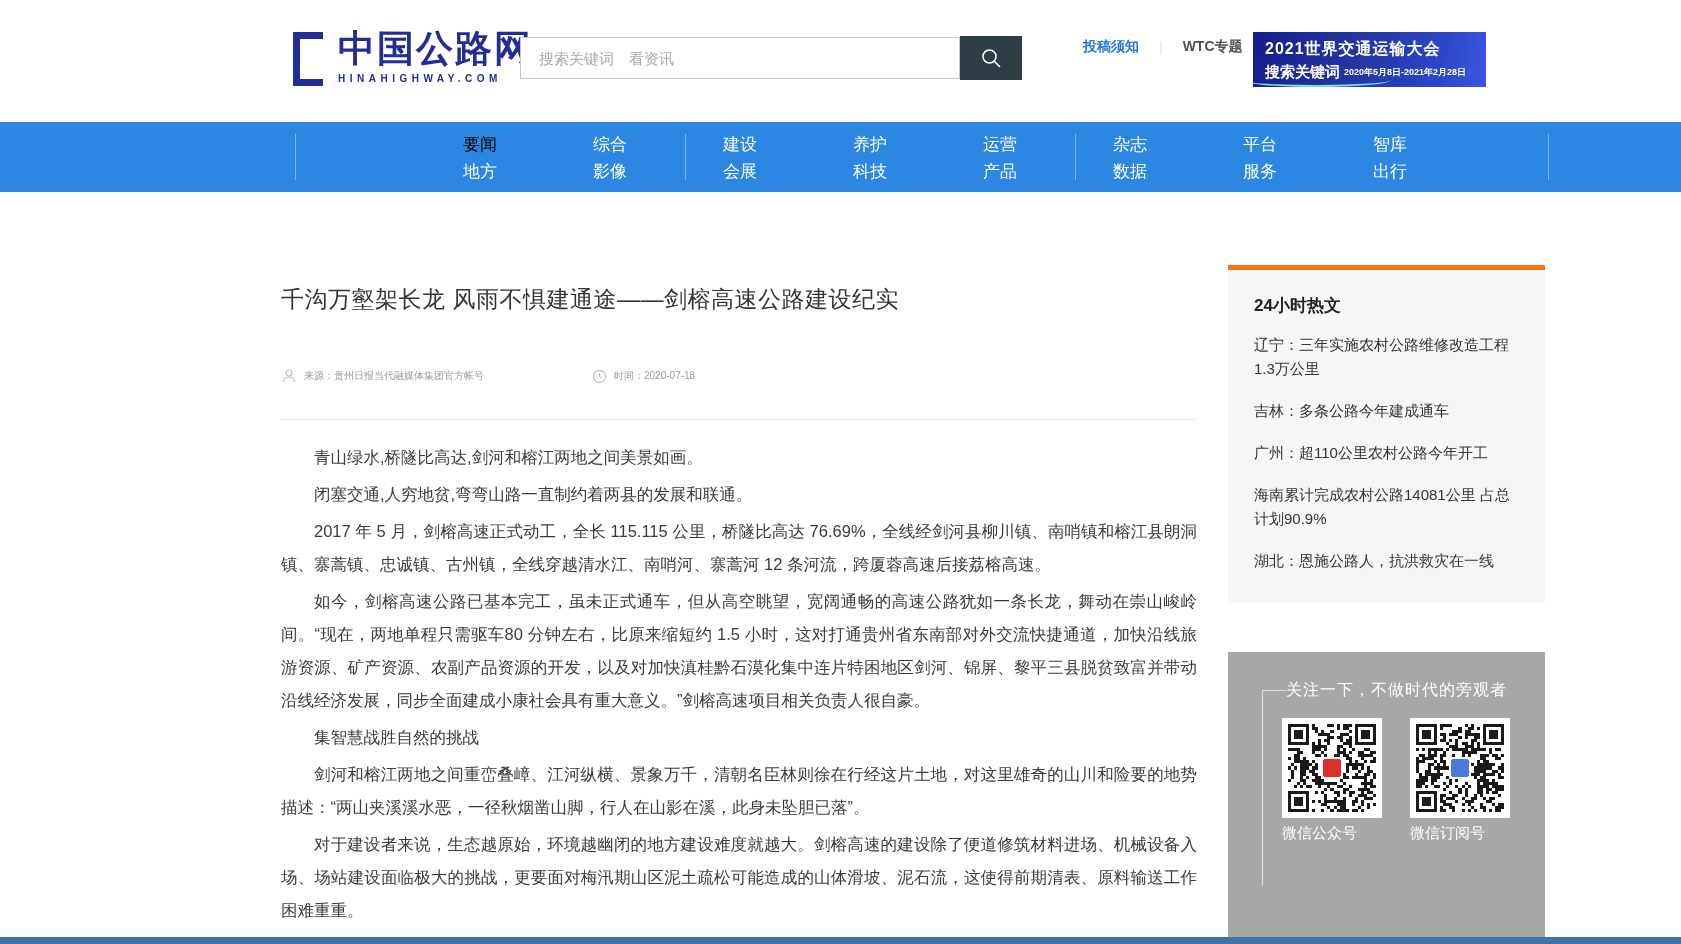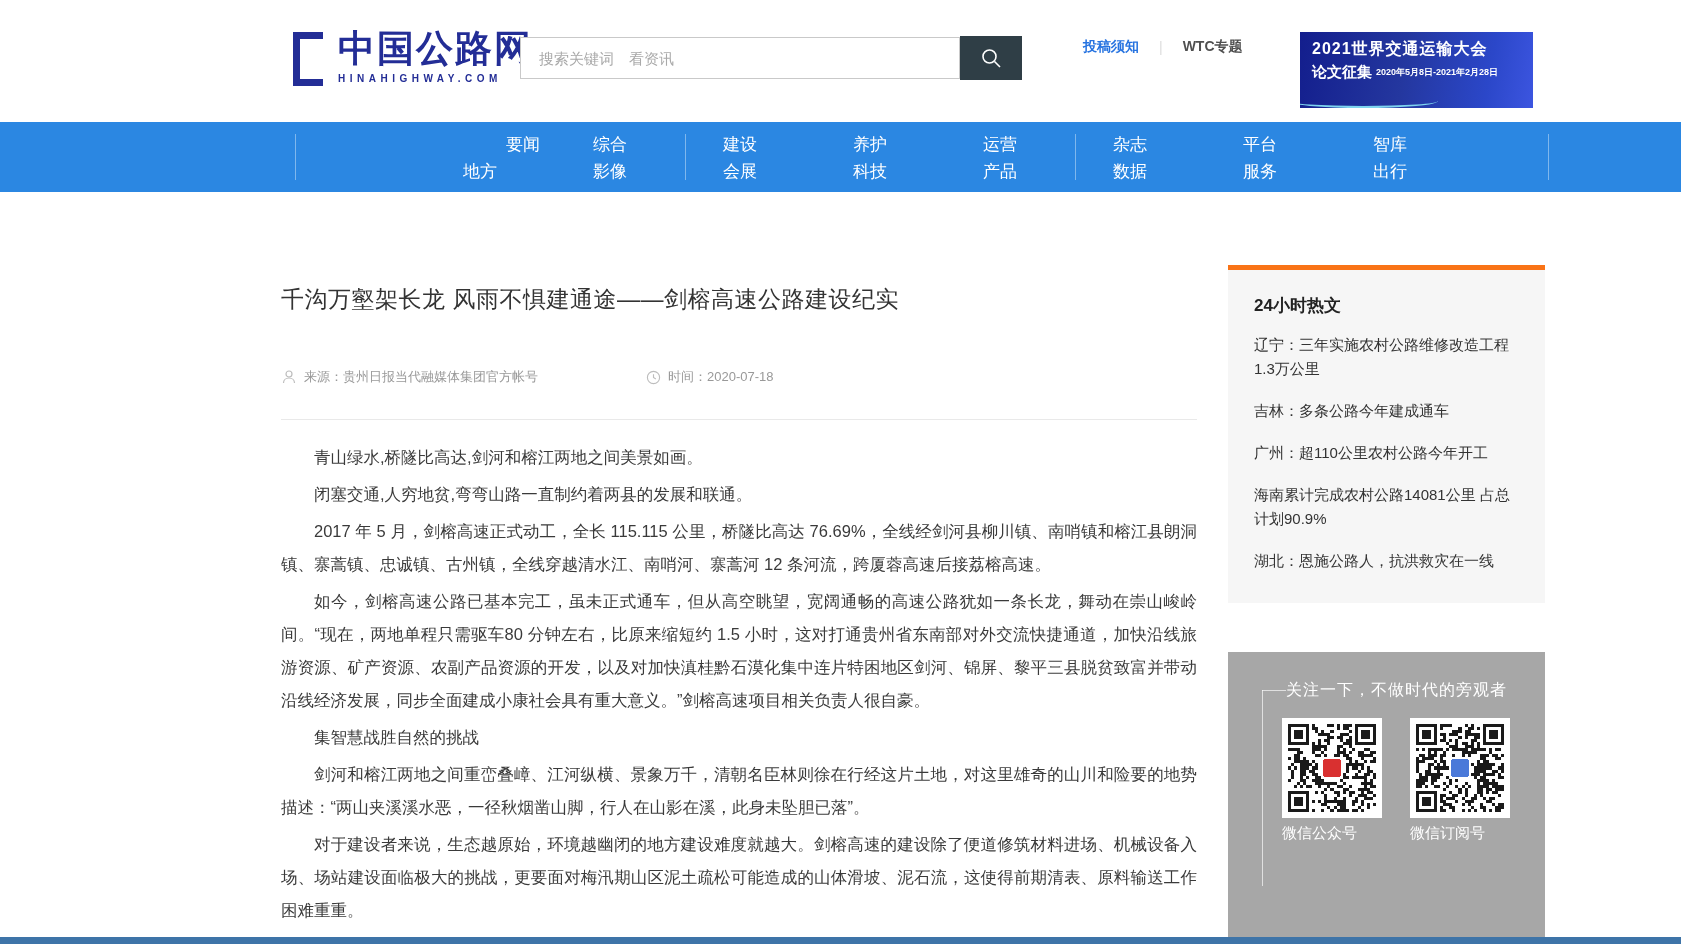--- a/index.html
+++ b/index.html
@@ -17,44 +17,44 @@
   .search-input { position:absolute; left:520px; top:37px; width:440px; height:42px;
     border:1px solid #c9c9c9; padding:0 18px; font-size:15px; color:#333; outline:none; }
   .search-input::placeholder { color:#a9a9a9; }
   .search-btn { position:absolute; left:960px; top:36px; width:62px; height:44px; background:#2f3e46;
     border:none; cursor:pointer; display:flex; align-items:center; justify-content:center; }
   .hdr-links { position:absolute; left:1083px; top:38px; font-size:14px; font-weight:bold;
     display:flex; align-items:center; }
   .link-submit { color:#2673e0; text-decoration:none; cursor:pointer; }
   .link-sep { color:#dcdcdc; margin:0 20px; font-weight:normal; }
   .link-wtc { color:#4f4f4f; text-decoration:none; cursor:pointer; }
-  .banner-ad { position:absolute; left:1300px; top:32px; width:233px; height:76px; cursor:pointer;
+  .banner-ad { position:absolute; left:1253px; top:32px; width:233px; height:55px; cursor:pointer;
     background:linear-gradient(100deg,#131e8d 0%,#24379f 45%,#2b47c9 80%,#3c55e0 100%);
     color:#fff; padding:7px 10px 0 12px; overflow:hidden; }
   .banner-line1 { font-size:16px; font-weight:bold; letter-spacing:1px; white-space:nowrap; }
   .banner-line2 { font-size:15px; font-weight:bold; margin-top:3px; white-space:nowrap; }
   .banner-date  { font-size:9px; font-weight:bold; margin-left:4px; vertical-align:2px; }
   .banner-swoosh { position:absolute; left:-12px; bottom:0px; width:150px; height:14px;
     border-bottom:2px solid #7fd4ef; border-radius:50%; }
 
   
   .nav { position:absolute; left:0; top:122px; width:1681px; height:70px; background:#2b87e2; }
   .nav-col { position:absolute; width:120px; top:0; height:70px; text-align:center; padding-top:9px; }
   .nav-item { display:block; height:27px; line-height:27px; font-size:17px; color:#fff;
     text-decoration:none; cursor:pointer; position:relative; }
-  .nav-item.active { color:#ffffff;text-align:right; }
+  .nav-item.active { color:#000000; }
   .nav-dot { display:inline-block; width:5px; height:5px; border-radius:50%; background:#f0b028;
     vertical-align:10px; margin-left:2px; }
   .nav-divider { position:absolute; top:12px; width:1px; height:46px; background:rgba(255,255,255,.4); }
 
   
   .article-title { position:absolute; left:281px; top:284px; width:916px; font-size:23px;
     font-weight:500; color:#333; letter-spacing:.5px; }
   .article-meta { position:absolute; left:281px; top:368px; display:flex; align-items:center;
-    font-size:13px; color:#999; }
+    font-size:10px; color:#999; }
   .meta-group { display:flex; align-items:center; }
   .meta-group + .meta-group { margin-left:108px; }
   .meta-icon { margin-right:7px; display:inline-flex; }
   .meta-divider { position:absolute; left:281px; top:419px; width:916px; height:0;
     border-top:1px solid #e9e9e9; }
   .article-body { position:absolute; left:281px; top:441px; width:916px; height:500px;
     overflow:hidden; font-size:16.5px; line-height:33px; color:#3a3a3a; text-align:justify; }
   .article-body p { text-indent:2em; margin:0 0 4px 0; }
 
   
@@ -107,21 +107,21 @@
     </button>
 
     <div class="hdr-links">
       <a class="link-submit">投稿须知</a>
       <span class="link-sep">|</span>
       <a class="link-wtc">WTC专题</a>
     </div>
 
     <div class="banner-ad">
       <div class="banner-line1">2021世界交通运输大会</div>
-      <div class="banner-line2"><span>论文征集</span><span class="banner-date">2020年5月8日-2021年2月28日</span></div>
+      <div class="banner-line2"><span>搜索关键词</span><span class="banner-date">2020年5月8日-2021年2月28日</span></div>
       <div class="banner-swoosh"></div>
     </div>
   </div>
 
   <div class="nav">
     <div class="nav-col" style="left:420px">
       <a class="nav-item active">要闻</a>
       <a class="nav-item">地方</a>
     </div>
     <div class="nav-col" style="left:550px">

